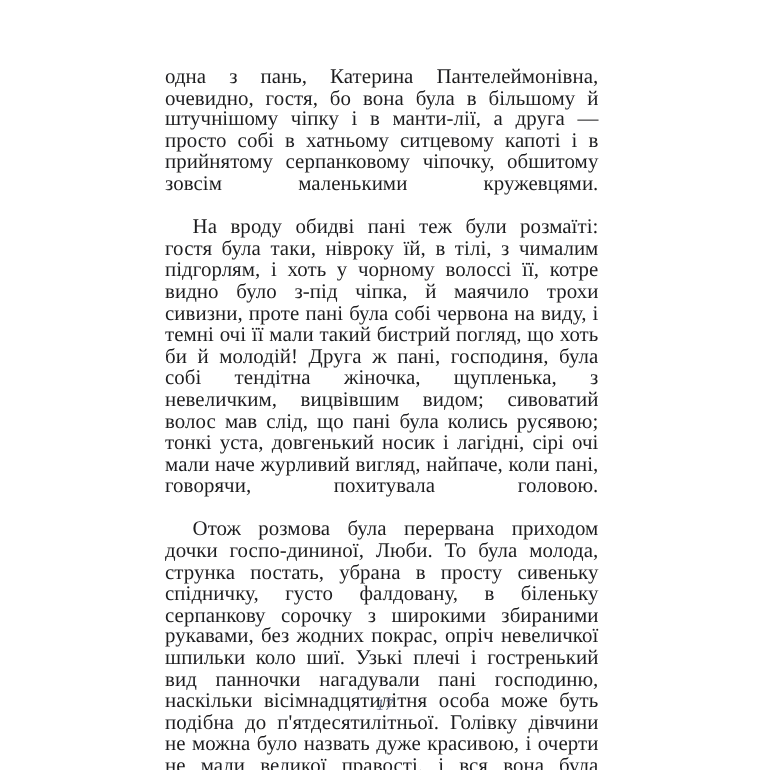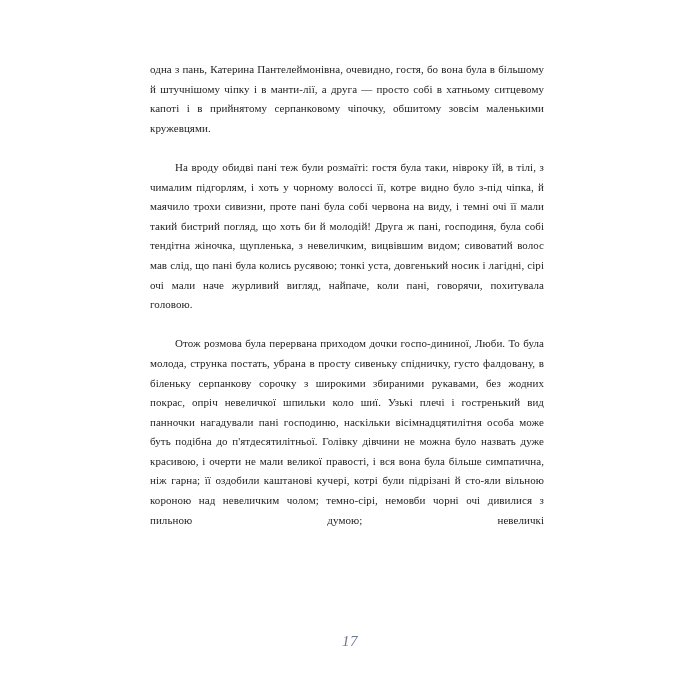--- a/index.html
+++ b/index.html
@@ -25,21 +25,21 @@
     position: absolute;
     left: 150px;
     top: 60px;
     width: 394px;
   }
 
   .para {
     margin: 0;
     text-align: justify;
     text-justify: inter-word;
-    font-size: 11px;
+    font-size: 19px;
     line-height: 19.6px;
     color: #1d1d1f;
     letter-spacing: 0.05px;
     word-spacing: 0.2px;
     hyphens: manual;
   }
 
   .para.indent {
     text-indent: 25px;
   }

